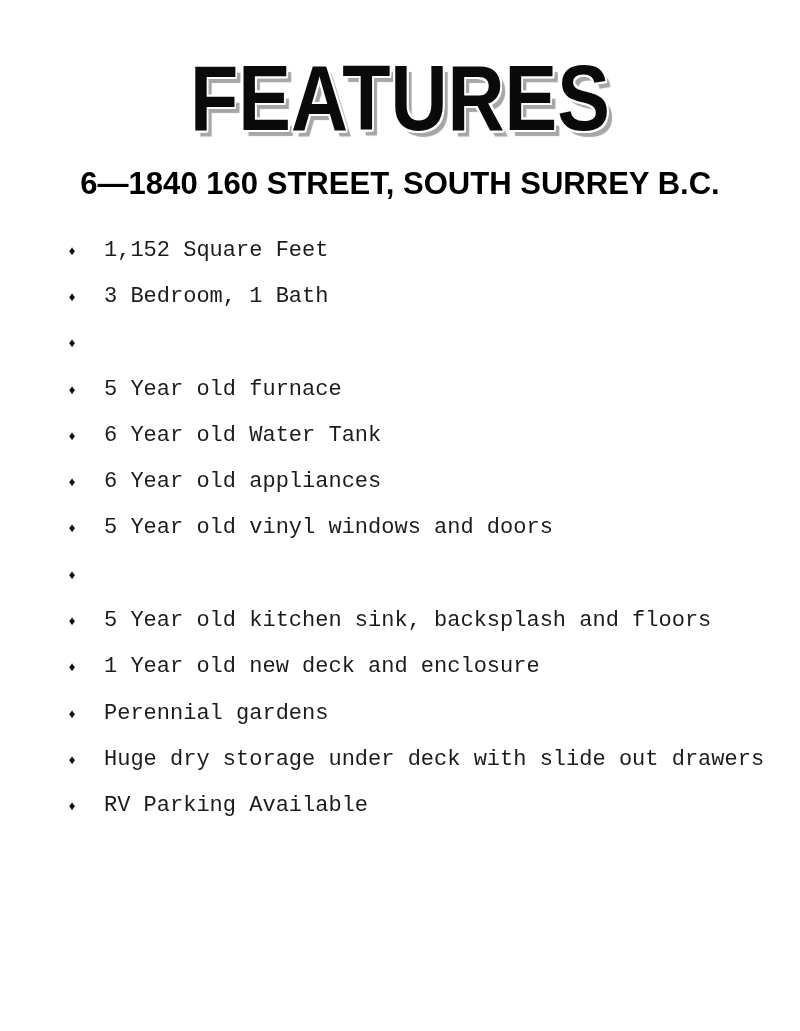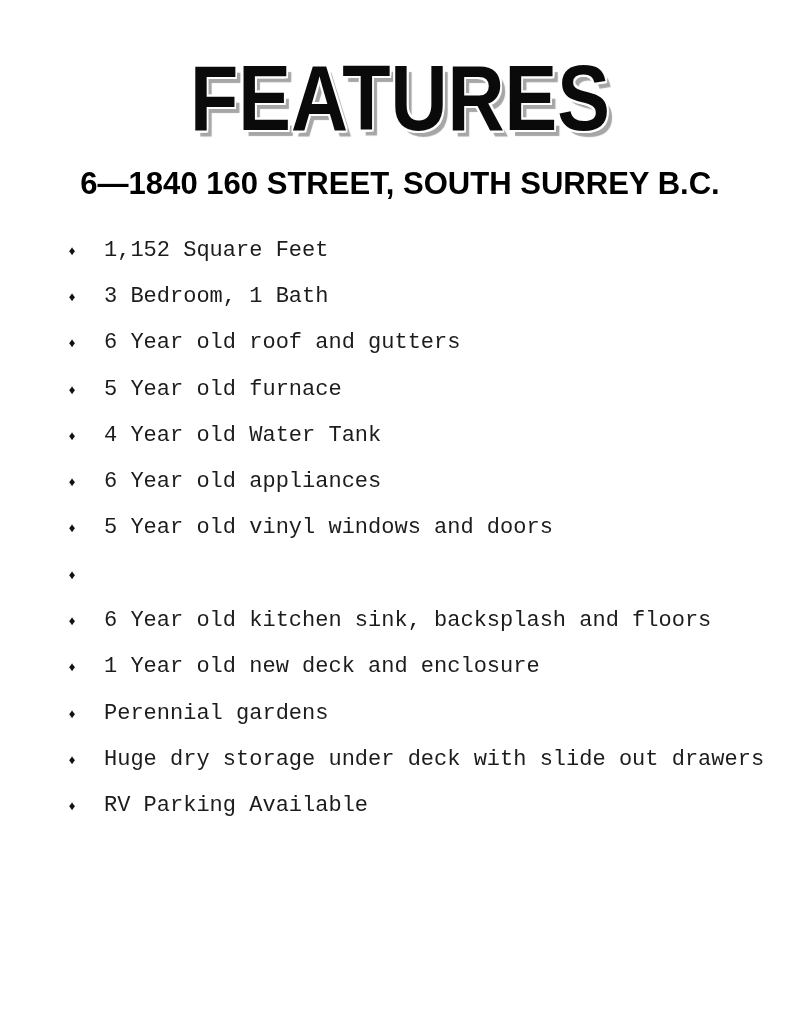--- a/index.html
+++ b/index.html
@@ -92,50 +92,49 @@
       <span class="item-text">1,152 Square Feet</span>
     </li>
 
     <li>
       <span class="bullet">♦</span>
       <span class="item-text">3 Bedroom, 1 Bath</span>
     </li>
 
     <li>
       <span class="bullet">♦</span>
-      <span class="item-text">6 Year old roof and gutters</span>
     </li>
 
     <li>
       <span class="bullet">♦</span>
       <span class="item-text">5 Year old furnace</span>
     </li>
 
     <li>
       <span class="bullet">♦</span>
-      <span class="item-text">4 Year old Water Tank</span>
+      <span class="item-text">6 Year old Water Tank</span>
     </li>
 
     <li>
       <span class="bullet">♦</span>
       <span class="item-text">6 Year old appliances</span>
     </li>
 
     <li>
       <span class="bullet">♦</span>
       <span class="item-text">5 Year old vinyl windows and doors</span>
     </li>
 
     <li>
       <span class="bullet">♦</span>
     </li>
 
     <li>
       <span class="bullet">♦</span>
-      <span class="item-text">6 Year old kitchen sink, backsplash and floors</span>
+      <span class="item-text">5 Year old kitchen sink, backsplash and floors</span>
     </li>
 
     <li>
       <span class="bullet">♦</span>
       <span class="item-text">1 Year old new deck and enclosure</span>
     </li>
 
     <li>
       <span class="bullet">♦</span>
       <span class="item-text">Perennial gardens</span>

